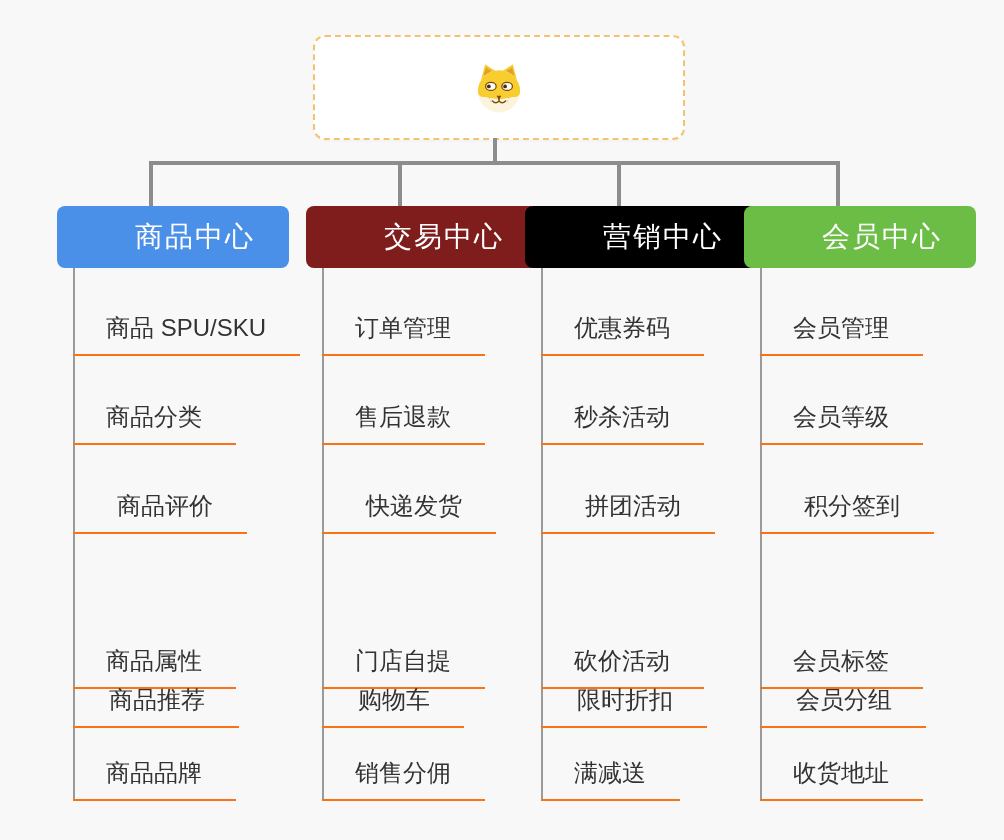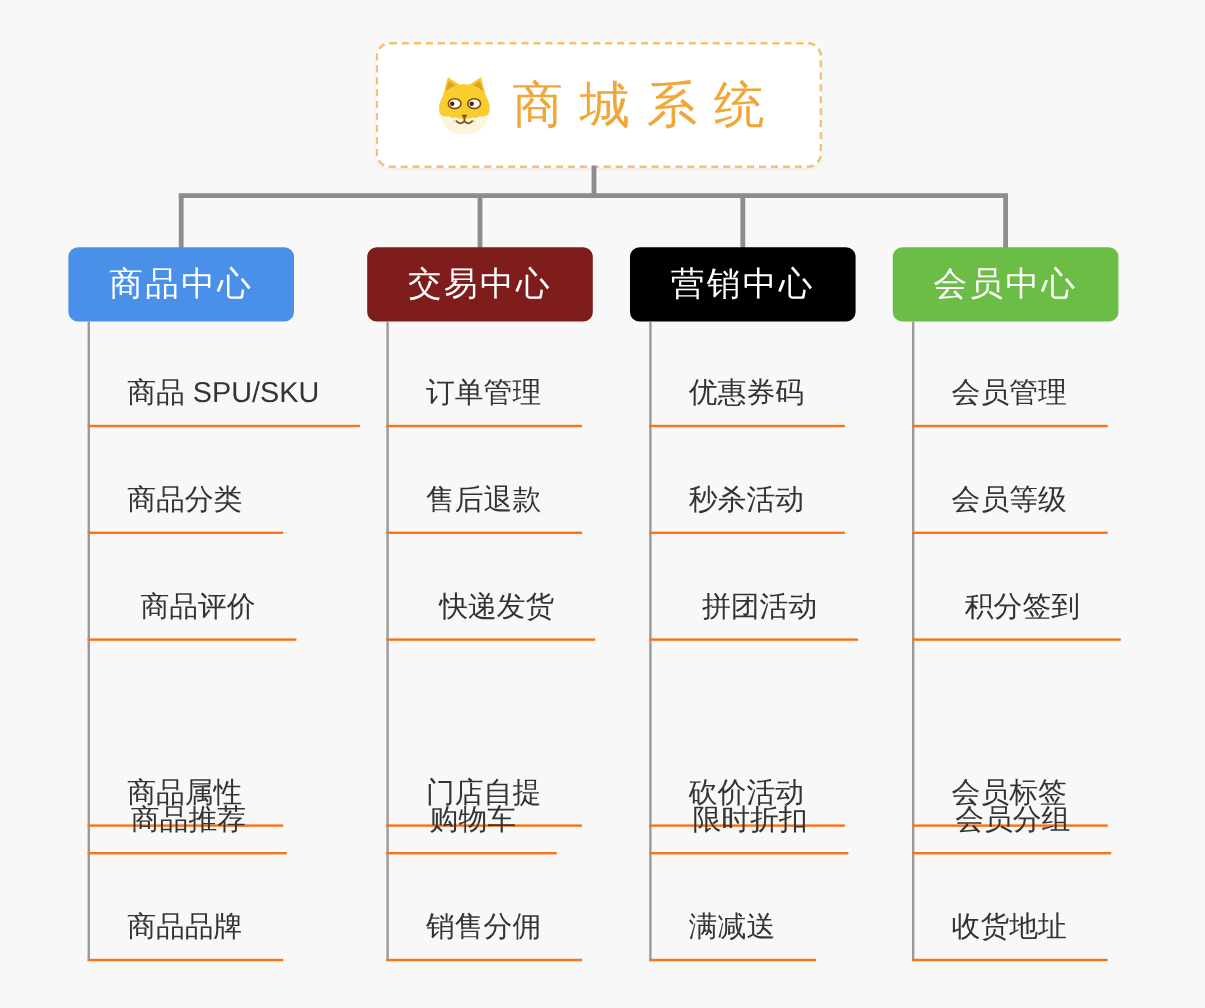--- a/index.html
+++ b/index.html
@@ -26,29 +26,29 @@
   .drop-0 {left:149px;top:163px;width:4px;height:44px;}
   .drop-1 {left:398px;top:165px;width:4px;height:42px;}
   .drop-2 {left:617px;top:165px;width:4px;height:42px;}
   .drop-3 {left:836px;top:163px;width:4px;height:44px;}
   
   .col{position:absolute;top:206px;width:188px;}
   .c0{left:57px;} .c1{left:306px;} .c2{left:525px;} .c3{left:744px;}
   .col-header{
     position:absolute;left:0;top:0;width:188px;height:62px;border-radius:8px;
     display:flex;align-items:center;justify-content:center;
-    color:#ffffff;font-size:28px;letter-spacing:2px;white-space:nowrap;
+    color:#ffffff;font-size:28px;letter-spacing:2px;white-space:nowrap;padding-left:44px;
   }
   .spine{position:absolute;left:16px;top:62px;width:2px;height:533px;background:#9a9a9a;}
   .item{
     position:absolute;left:16px;white-space:nowrap;
     font-size:24px;line-height:32px;color:#333333;
     padding:0 34px 10px 33px;border-bottom:2px solid #f97316;
   }
-  .r0{top:106px;} .r1{top:195px;} .r2{top:284px;padding-left:44px;} .r3{top:391px;margin-top:48px;} .r4{top:462px;padding-left:36px;} .r5{top:551px;text-align:right;}
+  .r0{top:106px;} .r1{top:195px;} .r2{top:284px;padding-left:44px;} .r3{top:391px;margin-top:48px;} .r4{top:478px;padding-left:36px;} .r5{top:551px;text-align:right;}
 </style>
 </head>
 <body>
 
 <div class="canvas">
 
   <div class="root" style="border-color: rgb(243, 195, 111);">
     <svg class="dog-icon" viewBox="0 0 64 64" width="52" height="52" aria-hidden="true">
       <path d="M10 22 L15 3 L29 12 Z" fill="#f6c62a"></path>
       <path d="M54 22 L49 3 L35 12 Z" fill="#f6c62a"></path>
@@ -60,21 +60,20 @@
       <ellipse cx="42" cy="30" rx="6.5" ry="5" fill="#fffdf5" stroke="#7a4a12" stroke-width="1.6"></ellipse>
       <circle cx="19.5" cy="30" r="2.3" fill="#4a2c06"></circle>
       <circle cx="39.5" cy="30" r="2.3" fill="#4a2c06"></circle>
       <path d="M29 41.5 h6 l-3 4.5 Z" fill="#7a4a12"></path>
       <path d="M32 45 v3 M24 48 q4 4.5 8 0 q4 4.5 8 0" stroke="#7a4a12" stroke-width="1.8" fill="none" stroke-linecap="round"></path>
       <circle cx="20" cy="44" r="0.9" fill="#d8b77f"></circle>
       <circle cx="22" cy="48" r="0.9" fill="#d8b77f"></circle>
       <circle cx="44" cy="44" r="0.9" fill="#d8b77f"></circle>
       <circle cx="42" cy="48" r="0.9" fill="#d8b77f"></circle>
     </svg>
-    <span class="root-title" style="color: rgb(240, 167, 58);">商城系统</span>
   </div>
 
   <div class="line stem" style="background: rgb(141, 141, 141);"></div>
   <div class="line bus" style="background: rgb(141, 141, 141);"></div>
   <div class="line drop-0" style="background: rgb(141, 141, 141);"></div>
   <div class="line drop-1" style="background: rgb(141, 141, 141);"></div>
   <div class="line drop-2" style="background: rgb(141, 141, 141);"></div>
   <div class="line drop-3" style="background: rgb(141, 141, 141);"></div>
 
   <div class="col c0">

